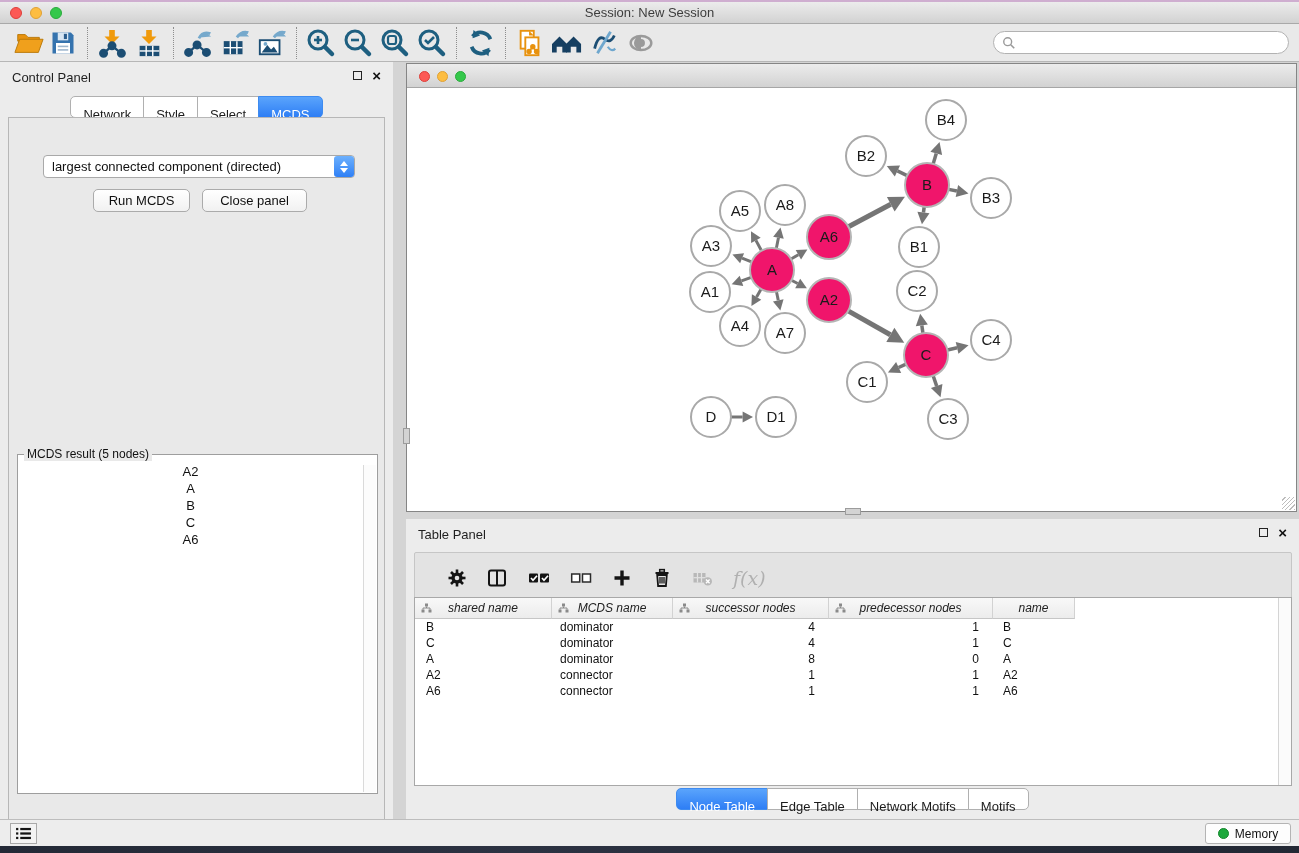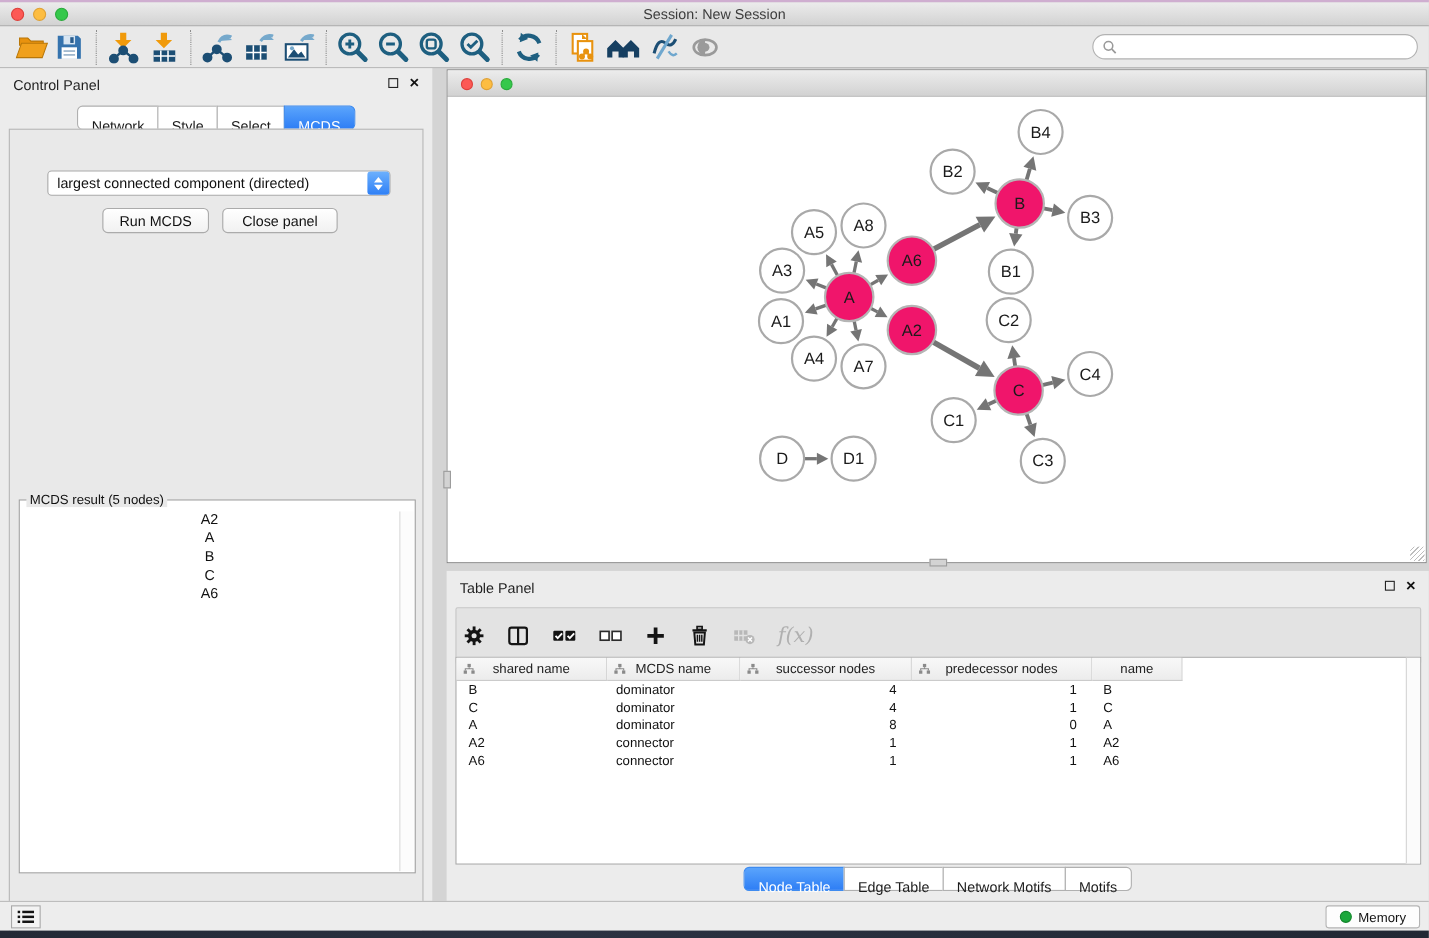--- a/index.html
+++ b/index.html
@@ -64,27 +64,27 @@
   .net-title .lt { width:11px; height:11px; }
   .canvas { position:absolute; left:0; top:24px; right:0; bottom:0; background:#fff; }
   .grip { position:absolute; right:1px; bottom:1px; width:13px; height:13px;
     background:repeating-linear-gradient(135deg,transparent,transparent 2px,#bdbdbd 2px,#bdbdbd 3px); }
   .handle-left { position:absolute; left:-4px; top:364px; width:7px; height:16px; background:#d3d3d3; border:1px solid #9c9c9c; }
   .handle-bottom { position:absolute; left:438px; bottom:-4px; width:16px; height:7px; background:#d3d3d3; border:1px solid #9c9c9c; }
 
   
   .table-panel { position:absolute; left:406px; top:519px; width:893px; height:300px; background:#ececec; }
   .tp-toolbar { position:absolute; left:8px; top:33px; width:878px; height:52px; background:#e3e3e3;
-    border:1px solid #c6c6c6; border-radius:2px; display:flex; align-items:center; gap:20px; padding-left:6px; }
+    border:1px solid #c6c6c6; border-radius:2px; display:flex; align-items:center; gap:20px; padding-left:32px; }
   .fx { font-family:"DejaVu Serif", serif; font-style:italic; font-size:19px; color:#b0b0b0; }
   .tbl { position:absolute; left:8px; top:78px; width:878px; height:189px; background:#fff; border:1px solid #a8a8a8; }
   .thead { position:absolute; left:0; top:0; height:21px; display:flex; }
   .th { position:relative; height:21px; background:linear-gradient(#f8f8f8,#ececec);
     border-right:1px solid #d2d2d2; border-bottom:1px solid #c6c6c6; font-size:12px; color:#222;
-    text-align:center; line-height:21px; }
+    text-align:center; line-height:21px;font-style:italic; }
   .th svg { position:absolute; left:6px; top:5px; }
   .tbody { position:absolute; left:0; top:21px; right:14px; }
   .tr { display:flex; height:16px; line-height:16px; font-size:12px; color:#111; }
   .td { overflow:hidden; white-space:nowrap; }
   .td.l0 { padding-left:11px; } .td.l1 { padding-left:8px; } .td.l4 { padding-left:10px; }
   .td.num { text-align:right; padding-right:14px; }
   .tbl .vscroll2 { position:absolute; right:0; top:0; bottom:0; width:13px; background:#fbfbfb; border-left:1px solid #d4d4d4; }
   .tp-tabs { position:absolute; left:0; right:0; top:269px; display:flex; justify-content:center; }
 
   

